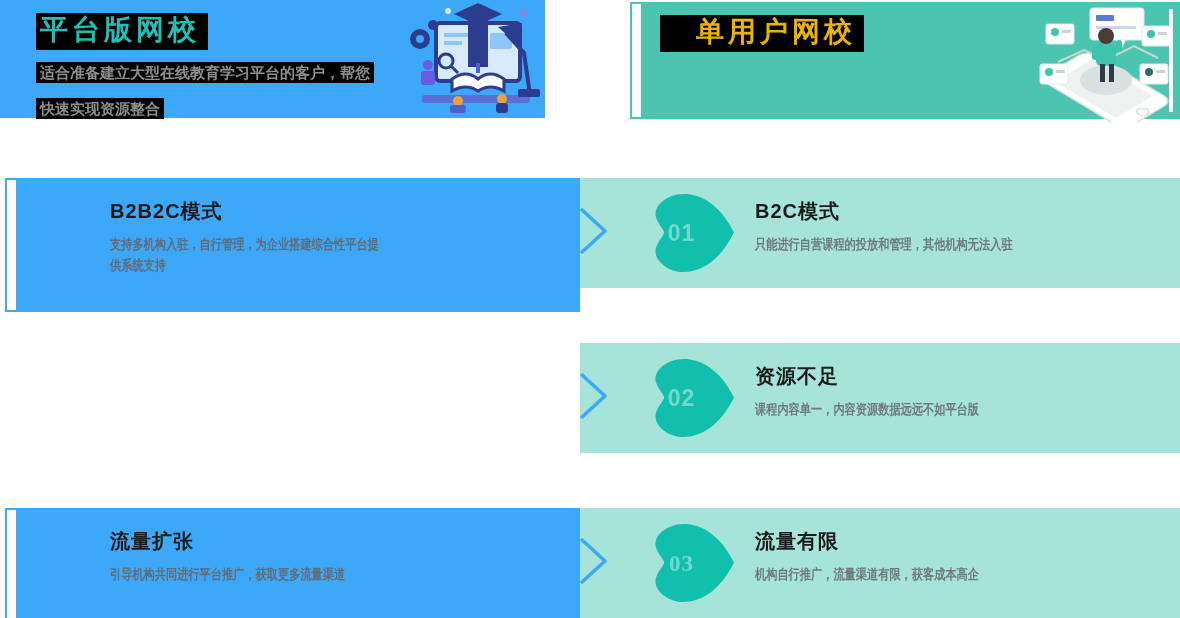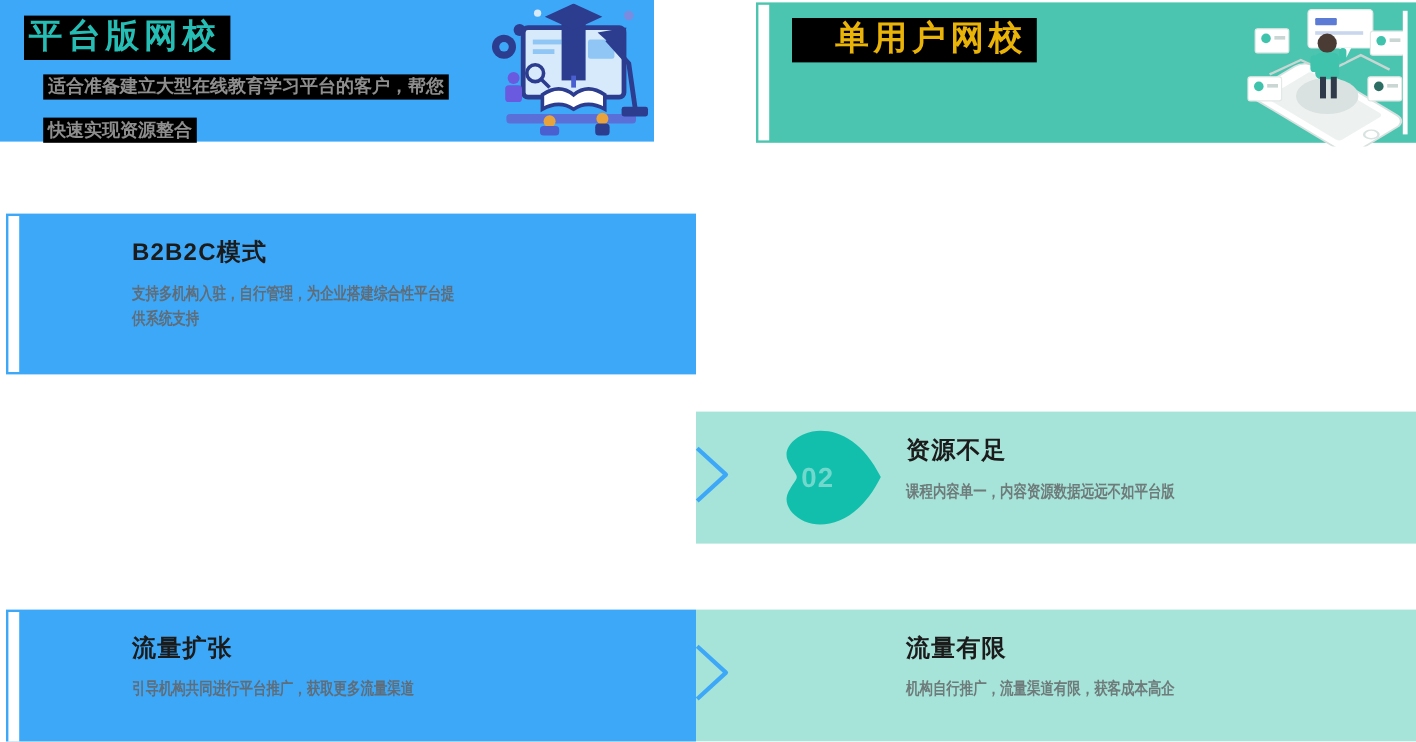--- a/index.html
+++ b/index.html
@@ -10,21 +10,21 @@
   
   .card { position:absolute; box-sizing:border-box; }
   .card-left { left:0; top:0; width:545px; height:118px; background:#3EA8F8; }
   .card-right { left:630px; top:2px; width:550px; height:117px; background:#4BC5AF; }
   .card-right::before { content:""; position:absolute; left:2px; top:2px; bottom:2px;
                         width:9px; background:#ffffff; }
   .card-right::after  { content:""; position:absolute; right:7px; top:7px; bottom:7px;
                         width:4px; background:#ffffff; }
 
   .hd-title-wrap { position:absolute; top:13px; }
-  .card-left  .hd-title-wrap { left:20px; }
+  .card-left  .hd-title-wrap { left:36px; }
   .card-right .hd-title-wrap { left:30px; }
   .hd-title { display:inline-block; background:#000000; font-size:28px; font-weight:bold;
               letter-spacing:4px; padding:2px 8px 4px 4px; line-height:1.1; }
   .card-left  .hd-title { color:#26BDB4; }
   .card-right .hd-title { color:#eab308;padding-left:36px; }
 
   .hd-desc-wrap { position:absolute; top:55px; width:342px; line-height:36px; }
   .card-left  .hd-desc-wrap { left:36px; }
   .card-right .hd-desc-wrap { left:33px; width:400px; }
   .hd-desc { background:#000000; color:#8E8E8E; font-size:15px; font-weight:bold;
@@ -148,20 +148,37 @@
     </span>
   </div>
 
   <div class="row row-1">
     <div class="row-left">
       <div class="row-txt">
         <div class="row-title">B2B2C模式</div>
         <div class="row-desc">支持多机构入驻，自行管理，为企业搭建综合性平台提供系统支持</div>
       </div>
     </div>
+    <div class="row-right">
+      <span class="chevron">
+        <svg width="32" height="50" viewBox="0 0 32 50">
+          <polyline points="3,3 27,25 3,47" fill="none" stroke="#3EA8F8" stroke-width="3.5" stroke-linejoin="round"></polyline>
+        </svg>
+      </span>
+      <div class="leaf">
+        <svg viewBox="0 0 93 85" width="93" height="85">
+          <path d="M90,42 C74,10 52,1 33,4 C19,7 9,17 12,27 C15,35 20,39 20,42 C20,45 15,49 12,57 C9,67 19,78 33,81 C52,84 74,74 90,42 Z" fill="#12BFAC"></path>
+        </svg>
+        <span class="leaf-num">01</span>
+      </div>
+      <div class="row-txt">
+        <div class="row-title">B2C模式</div>
+        <div class="row-desc">只能进行自营课程的投放和管理，其他机构无法入驻</div>
+      </div>
+    </div>
   </div>
 
   <div class="row row-2">
     <div class="row-right">
       <span class="chevron">
         <svg width="32" height="50" viewBox="0 0 32 50">
           <polyline points="3,3 27,25 3,47" fill="none" stroke="#3EA8F8" stroke-width="3.5" stroke-linejoin="round"></polyline>
         </svg>
       </span>
       <div class="leaf">
@@ -183,20 +200,26 @@
         <div class="row-title">流量扩张</div>
         <div class="row-desc">引导机构共同进行平台推广，获取更多流量渠道</div>
       </div>
     </div>
     <div class="row-right">
       <span class="chevron">
         <svg width="32" height="50" viewBox="0 0 32 50">
           <polyline points="3,3 27,25 3,47" fill="none" stroke="#3EA8F8" stroke-width="3.5" stroke-linejoin="round"></polyline>
         </svg>
       </span>
+      <div class="leaf">
+        <svg viewBox="0 0 93 85" width="93" height="85">
+          <path d="M90,42 C74,10 52,1 33,4 C19,7 9,17 12,27 C15,35 20,39 20,42 C20,45 15,49 12,57 C9,67 19,78 33,81 C52,84 74,74 90,42 Z" fill="#12BFAC"></path>
+        </svg>
+        <span class="leaf-num">03</span>
+      </div>
       <div class="row-txt">
         <div class="row-title">流量有限</div>
         <div class="row-desc">机构自行推广，流量渠道有限，获客成本高企</div>
       </div>
     </div>
   </div>
 
 </div>
 
 </body></html>

